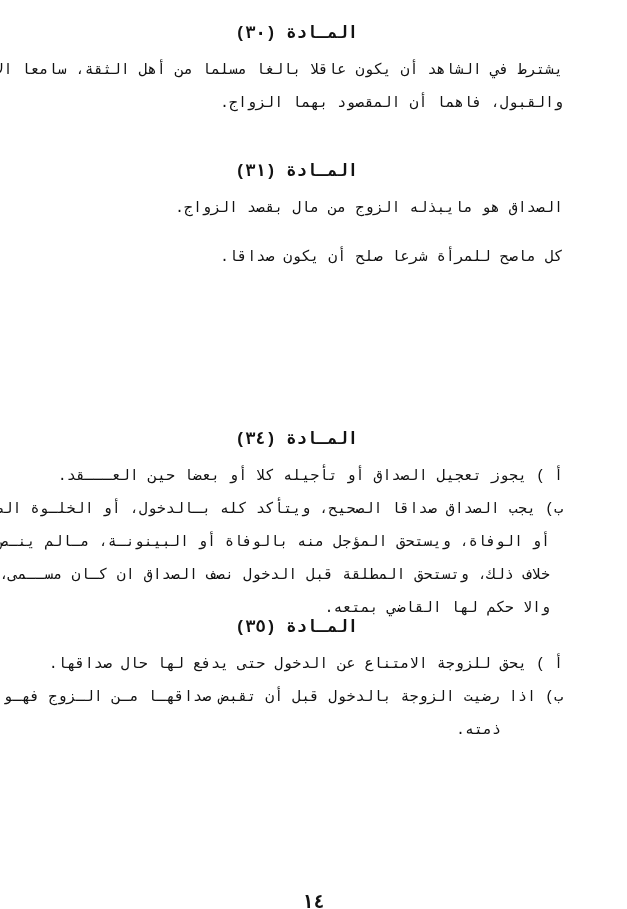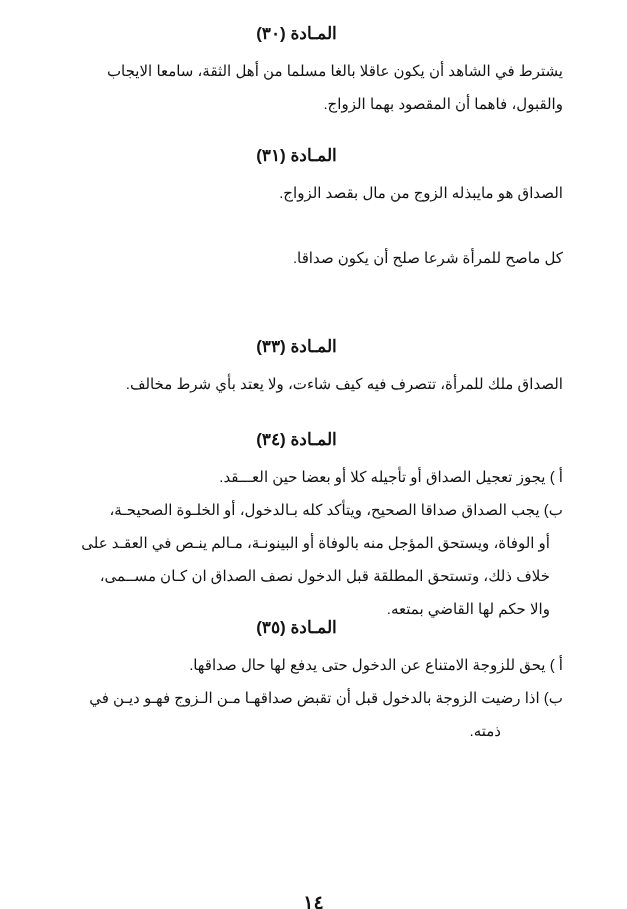--- a/index.html
+++ b/index.html
@@ -6,21 +6,21 @@
     margin: 0;
     padding: 0;
     background: #ffffff;
   }
   .page {
     position: relative;
     width: 627px;
     height: 909px;
     background: #ffffff;
     direction: rtl;
-    font-family: Liberation Sans, sans-serif;
+    font-family: Liberation Mono, monospace;
     color: #121212;
     overflow: hidden;
   }
   .sec {
     position: absolute;
     right: 64px;
     left: 30px;
   }
   .sec .art-title {
     font-size: 17px;
@@ -53,21 +53,21 @@
     left: 0;
     right: 0;
     text-align: center;
     font-size: 19px;
     font-weight: bold;
     line-height: 20px;
     margin-top: 29px;
   }
   
   .sec-30 { top: 22px; }
-  .sec-31 { top: 144px; }
+  .sec-31 { top: 160px; }
   .sec-32 { top: 241px; }
   .sec-33 { top: 335px; }
   .sec-34 { top: 428px; }
   .sec-35 { top: 616px; }
 </style>
 </head>
 <body>
 
 <div class="page">
 
@@ -85,26 +85,20 @@
       <div class="line">الصداق هو مايبذله الزوج من مال بقصد الزواج.</div>
     </div>
   </div>
 
   <div class="sec sec-32">
     <div class="para">
       <div class="line">كل ماصح للمرأة شرعا صلح أن يكون صداقا.</div>
     </div>
   </div>
 
-  <div class="sec sec-33">
-    <h2 class="art-title">المـادة (٣٣)</h2>
-    <div class="para">
-      <div class="line">الصداق ملك للمرأة، تتصرف فيه كيف شاءت، ولا يعتد بأي شرط  مخالف.</div>
-    </div>
-  </div>
 
   <div class="sec sec-34">
     <h2 class="art-title">المـادة (٣٤)</h2>
     <div class="para">
       <div class="line">أ ) يجوز تعجيل الصداق أو تأجيله كلا أو بعضا حين العـــقد.</div>
     </div>
     <div class="para">
       <div class="line">ب) يجب الصداق صداقا الصحيح، ويتأكد كله بـالدخول، أو الخلـوة  الصحيحـة،</div>
       <div class="line cont">أو الوفاة، ويستحق المؤجل منه بالوفاة أو البينونـة،  مـالم ينـص في العقـد على</div>
       <div class="line cont">خلاف ذلك، وتستحق المطلقة قبل الدخول  نصف الصداق ان  كـان مســمى،</div>

